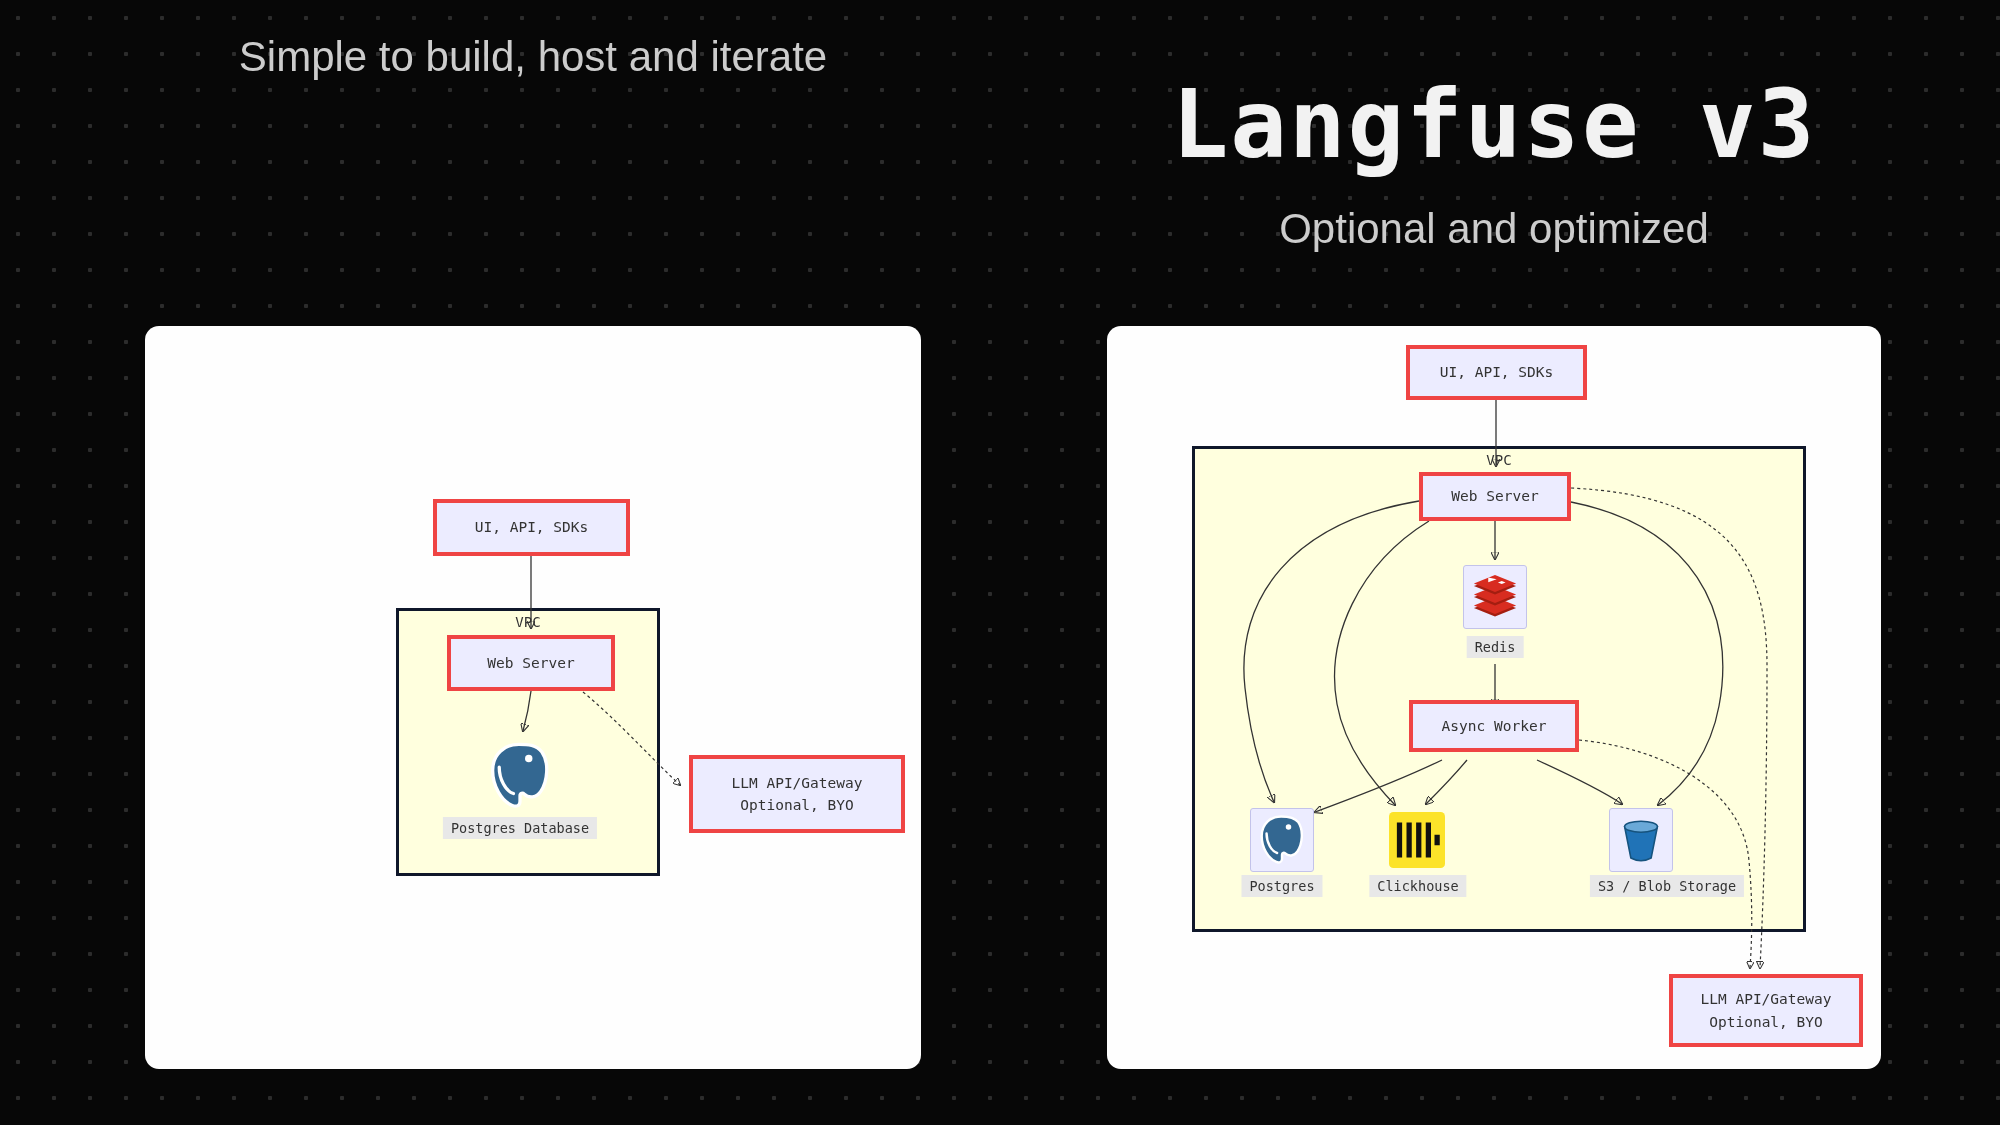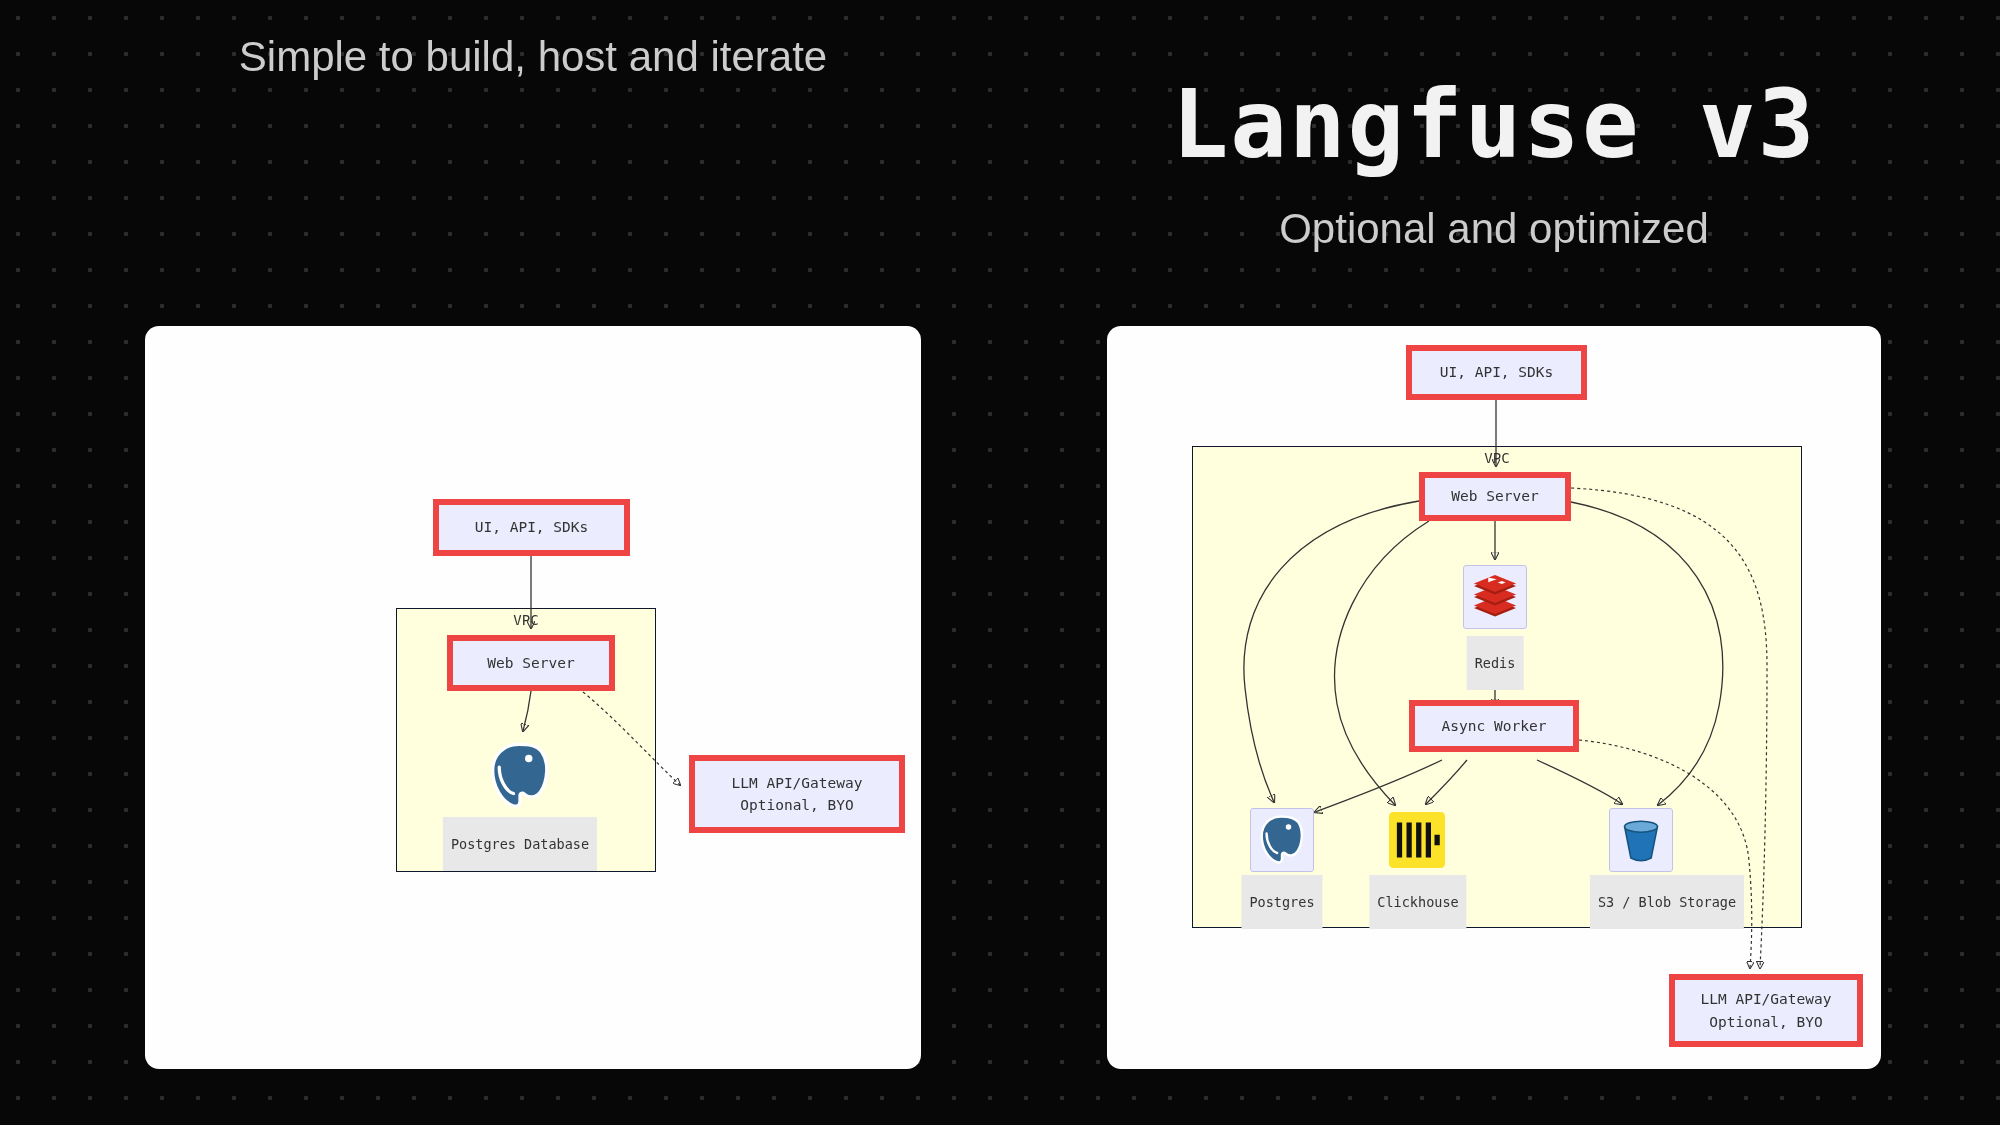--- a/index.html
+++ b/index.html
@@ -17,28 +17,28 @@
   .title{margin:78px 0 0;font-family:"DejaVu Sans Mono",monospace;font-weight:bold;
          font-size:94px;line-height:1;color:#f2f2f2;text-align:center;letter-spacing:2px;}
   .subtitle{margin:32px 0 0;font-family:"Liberation Sans",sans-serif;font-size:42px;
             line-height:1.2;color:#cccccc;text-align:center;font-weight:400;}
   .card{position:absolute;top:326px;left:0;background:#fefefe;border-radius:14px;}
   .card-left{width:776px;height:743px;}
   .card-right{width:774px;height:743px;}
   .edges{position:absolute;left:0;top:0;z-index:2;pointer-events:none;}
   .edges path{stroke:#333333;fill:none;stroke-width:1.3px;}
   .edges path.dot{stroke-dasharray:3 3;stroke-width:1.2px;}
-  .vpc{position:absolute;z-index:1;background:#ffffde;border:1px solid #0f172a;}
+  .vpc{position:absolute;z-index:1;background:#ffffde;border:3px solid #0f172a;}
   .vpc-label{position:absolute;top:3px;left:0;width:100%;text-align:center;
              font-size:14px;color:#333;}
-  .node{position:absolute;z-index:3;background:#ECECFF;border:6px solid #ef4444;
+  .node{position:absolute;z-index:3;background:#ECECFF;border:4px solid #ef4444;
         display:flex;align-items:center;justify-content:center;flex-direction:column;
         font-size:14.5px;color:#333;text-align:center;line-height:1.55;box-sizing:border-box;}
   .chip{position:absolute;z-index:4;transform:translateX(-50%);
-        background:#e8e8e8;padding:19px 8px;font-size:13.5px;color:#333;white-space:nowrap;}
+        background:#e8e8e8;padding:3px 8px;font-size:13.5px;color:#333;white-space:nowrap;}
   .iconwrap{position:absolute;z-index:3;display:flex;align-items:center;justify-content:center;box-sizing:border-box;}
   .iconbg{background:#ECECFF;border:1px solid #c3c3ea;border-radius:3px;}
 </style>
 </head>
 <body>
 
 <div class="page">
 
   <section class="panel panel-left">
     <p class="subtitle">Simple to build, host and iterate</p>

